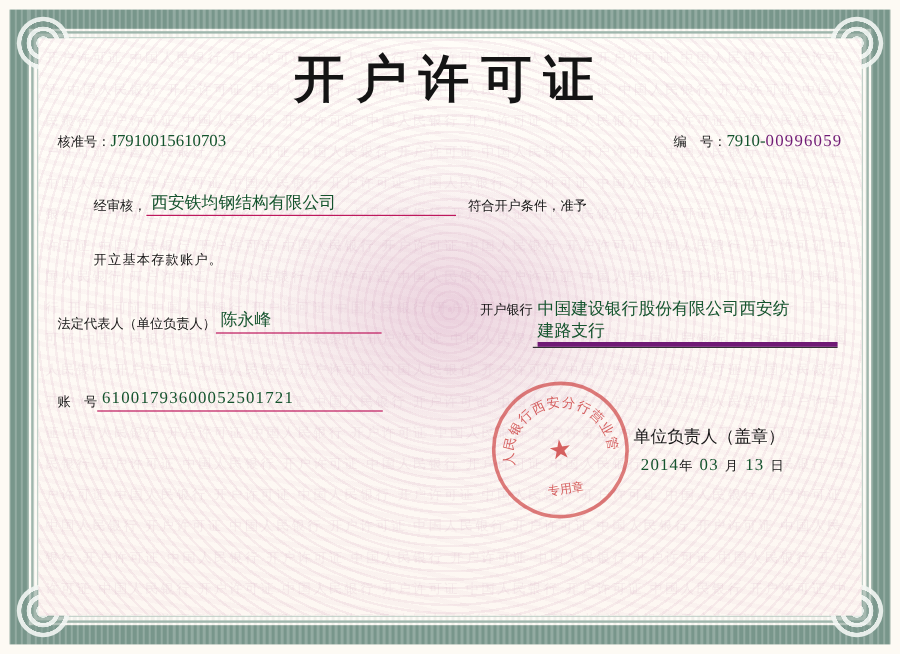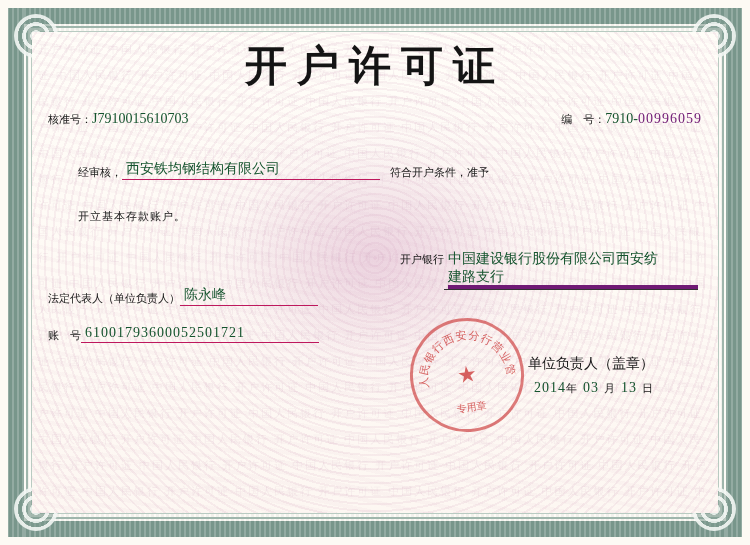--- a/index.html
+++ b/index.html
@@ -157,21 +157,21 @@
   .r-number   { right: 48px; top: 110px; }
   .num-red { color: #701a75; letter-spacing: 1px; }
 
   .r-line1 { left: 78px; top: 160px; }
   .r-line1 .ul { width: 250px; }
   .r-line1-tail { margin-left: 10px; }
 
   .r-line2 { left: 78px; top: 205px; font-size: 17px; letter-spacing: 1px;}
 
   .r-rep { left: 48px; top: 258px; }
-  .r-rep .ul { width: 130px; margin-top: 28px; }
+  .r-rep .ul { width: 130px; }
 
   .r-bank { left: 400px; top: 250px; }
   .r-bank .bankval {
     display: inline-block;
     width: 250px;
     border-bottom: 1px solid #333;
     line-height: 17px;
     white-space: normal;
     vertical-align: top;
     padding-left: 4px;

